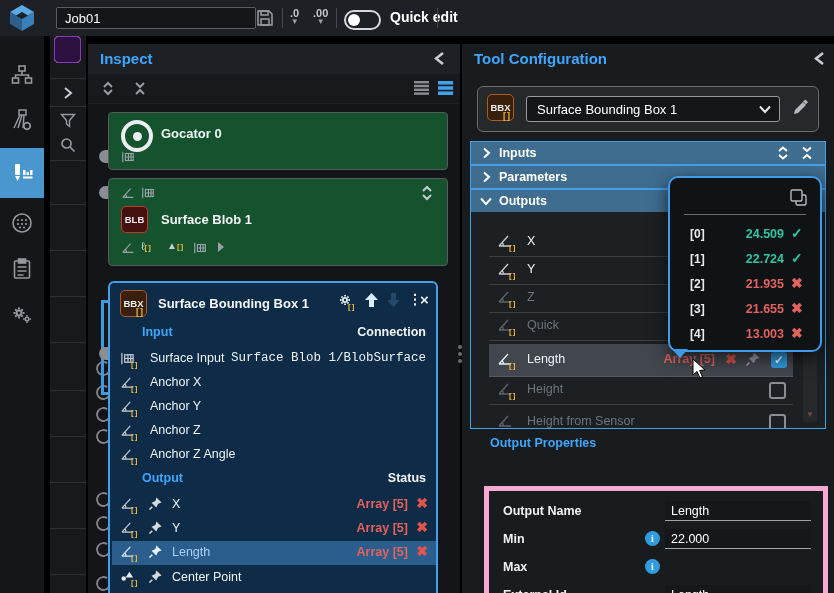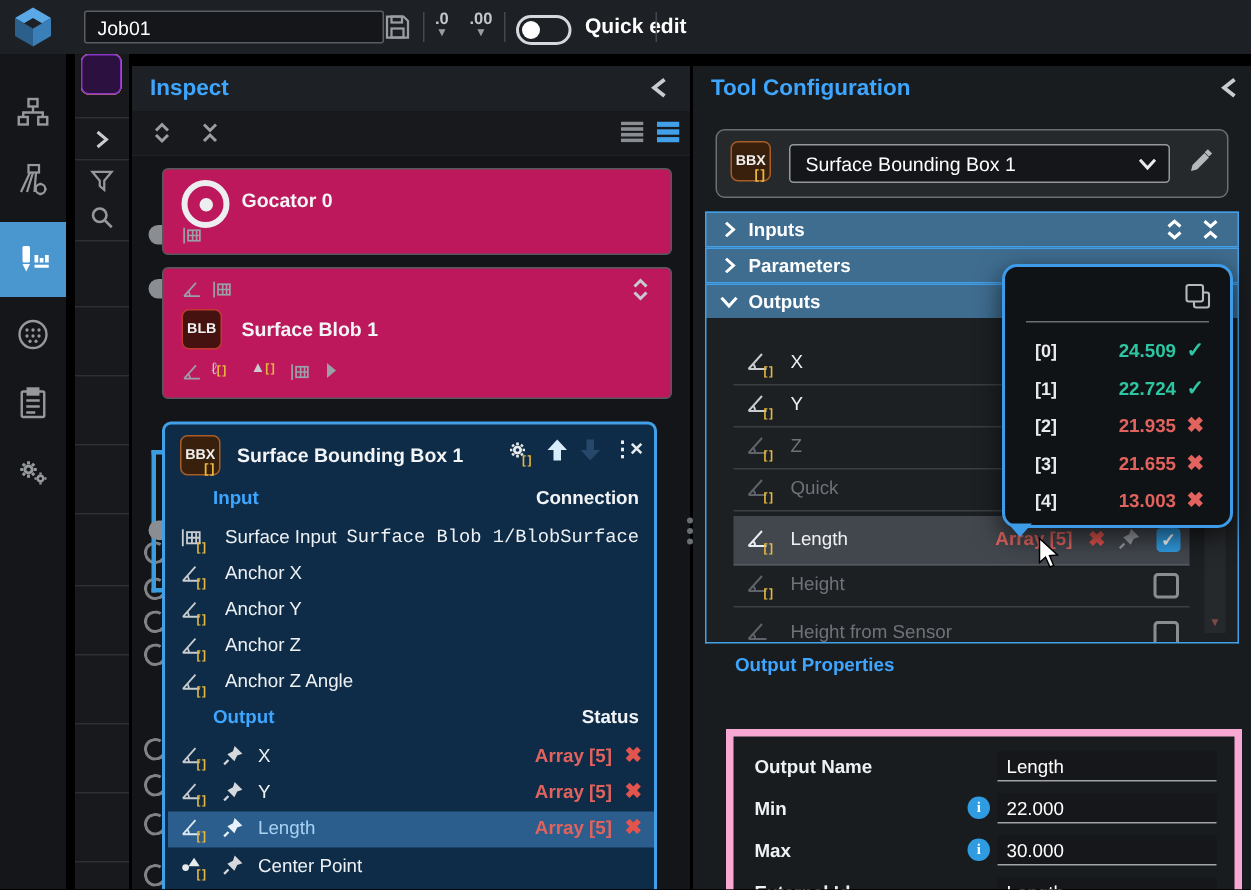--- a/index.html
+++ b/index.html
@@ -26,21 +26,21 @@
   .toolstrip{left:50px;top:36px;width:36px;height:557px;background:#17191c;overflow:hidden;}
   .stripsep{position:absolute;left:0;width:36px;height:1px;background:#2c2f33;}
   .badge{position:absolute;left:4px;width:25px;height:25px;border:1.5px solid #888;border-radius:5px;
     display:flex;align-items:center;justify-content:center;font-size:9.5px;font-weight:bold;color:#f0f0f0;}
   .stripicon{position:absolute;left:0;width:36px;display:flex;align-items:center;justify-content:center;}
   
   .panel-hdr-title{color:#3ea6ff;font-size:15px;font-weight:bold;}
   .inspect{left:88px;top:44px;width:372px;height:549px;background:#1d2125;}
   .itoolbar{position:absolute;left:0;top:30px;width:372px;height:29px;background:#17191c;}
   .icanvas{position:absolute;left:0;top:60px;width:372px;height:489px;background:#131518;overflow:hidden;}
-  .block{position:absolute;background:#be185d;border:1px solid #56595d;border-radius:4px;}
+  .block{position:absolute;background:#14532d;border:1px solid #56595d;border-radius:4px;}
   .blktitle{font-size:13px;font-weight:bold;color:#f2f4f6;}
   .ctab{position:absolute;width:10px;height:13px;background:#8a8d91;border-radius:7px 0 0 7px;}
   .carc{position:absolute;width:11px;height:11px;border:2px solid #7f8286;border-radius:50%;border-right-color:transparent;transform:rotate(-12deg);}
   .selblock{position:absolute;left:108px;top:281px;width:330px;height:330px;background:#0e2c47;
     border:2px solid #42a0e8;border-radius:6px;}
   .collabel{color:#3ea6ff;font-size:12.5px;font-weight:bold;}
   .collabel2{color:#f2f4f6;font-size:12.5px;font-weight:bold;}
   .brow{position:absolute;left:2px;width:322px;height:24px;}
   .brow .lbl{position:absolute;left:38px;top:4px;font-size:12.5px;color:#eef1f4;}
   .brow .conn{position:absolute;right:8px;top:4px;font-size:12.5px;color:#eef1f4;font-family:Liberation Mono, monospace;}
@@ -685,21 +685,20 @@
         <div class="vinput">Length</div>
       </div>
       <div class="vrow" style="top:38px;">
         <span class="lbl">Min</span>
         <span class="info">i</span>
         <div class="vinput">22.000</div>
       </div>
       <div class="vrow" style="top:66px;">
         <span class="lbl">Max</span>
         <span class="info">i</span>
-        <div class="vinput">30.000</div>
       </div>
       <div class="vrow" style="top:94px;">
         <span class="lbl">External Id</span>
         <div class="vinput">Length</div>
       </div>
     </div>
 
     <div class="abs" style="left:230px;top:314px;z-index:9;">
       <svg width="16" height="22" viewBox="0 0 16 22">
         <polygon points="1,1 1,17 5,13.5 8,20 10.5,19 7.7,12.5 13,12" fill="#fff" stroke="#000" stroke-width="1"></polygon>

